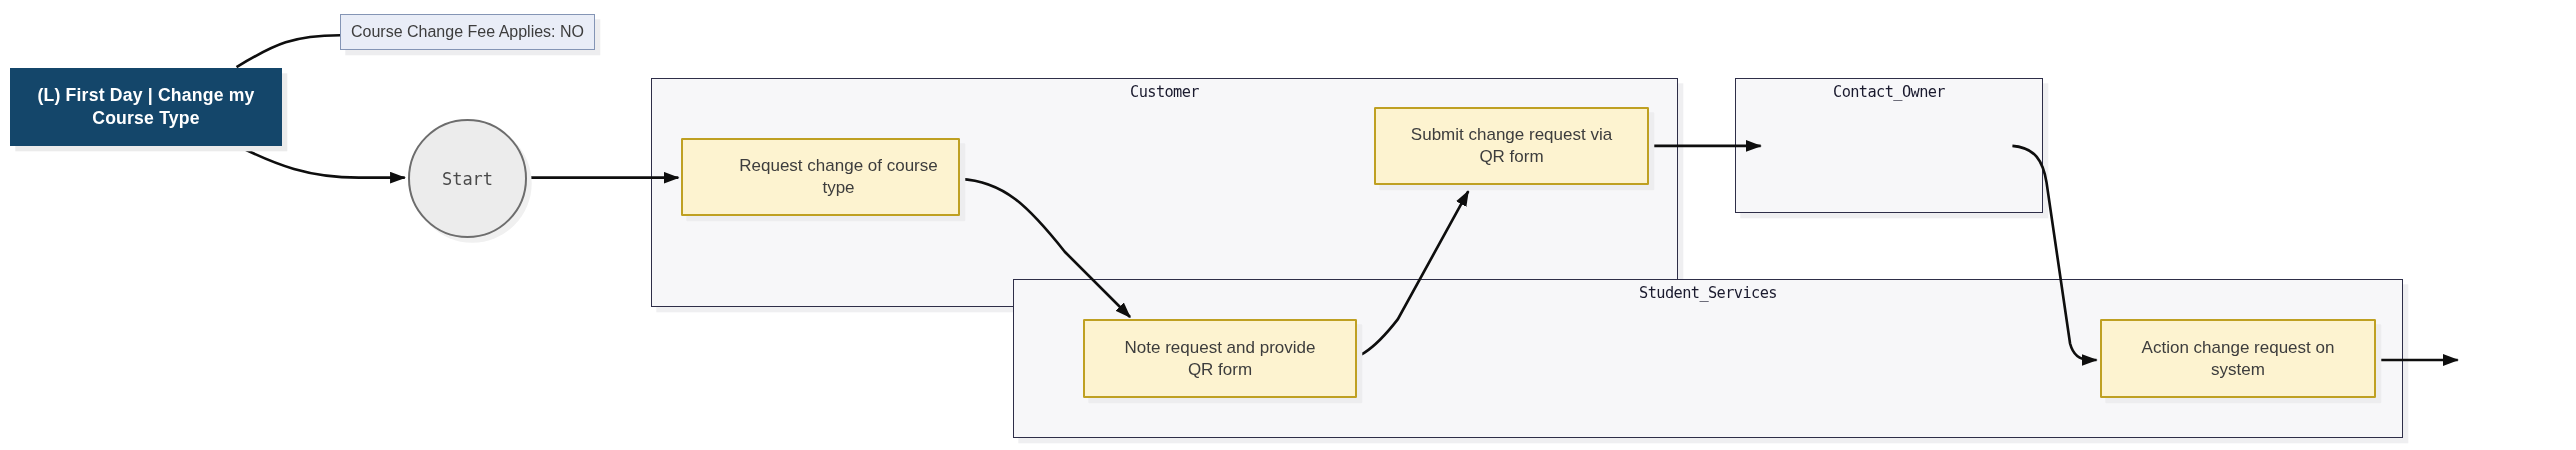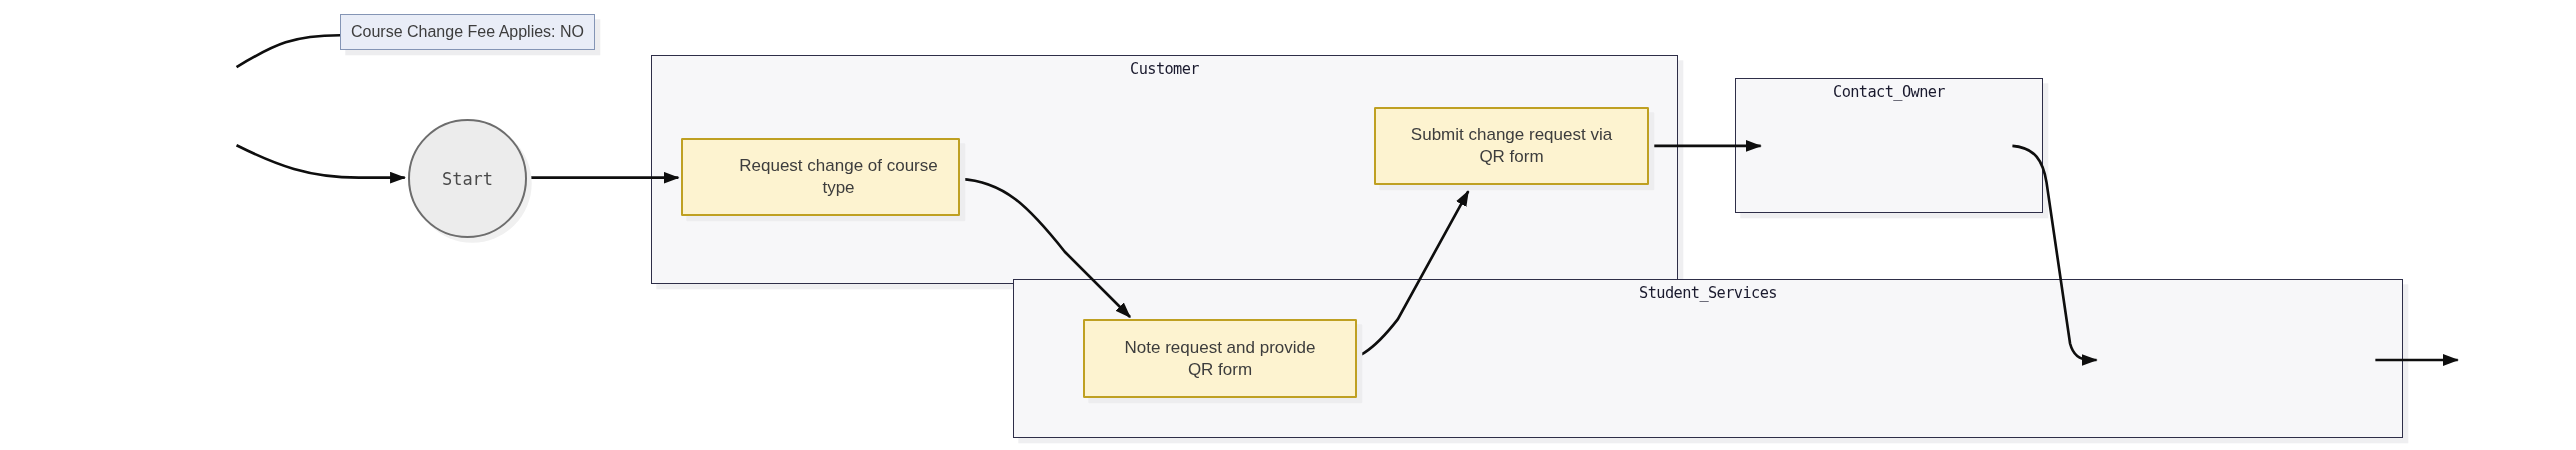--- a/index.html
+++ b/index.html
@@ -21,21 +21,21 @@
     box-shadow:5.3px 5.3px 0 0 #efeff1;
     box-sizing:border-box;
   }
   .cluster-label{
     position:absolute;left:0;right:0;top:4.1px;
     text-align:center;
     font-family:"DejaVu Sans Mono", monospace;
     font-size:15.3px;letter-spacing:-0.6px;
     color:#1a1a2e;
   }
-  #cluster-customer{left:651px;top:55px;width:1027px;height:229px;}
+  #cluster-customer{left:651px;top:78px;width:1027px;height:229px;}
   #cluster-contact-owner{left:1735px;top:78px;width:308px;height:135px;}
   #cluster-student-services{left:1013px;top:279px;width:1390px;height:159px;}
 
   
   .node{
     position:absolute;
     display:flex;align-items:center;justify-content:center;
     text-align:center;
     box-sizing:border-box;
     font-size:17px;line-height:22px;color:#3d3d3d;
@@ -118,20 +118,23 @@
       <path d="M402,247 C470,281 525,302 610,302 L688,302" marker-end="url(#ah)"></path>
       <path d="M897,302 L1153,302" marker-end="url(#ah)"></path>
       <path d="M1632,304 C1706,308 1748,350 1810,428 L1921,539" marker-end="url(#ah)"></path>
       <path d="M2238,623 C2308,619 2338,592 2376,543 L2496,325" marker-end="url(#ah)"></path>
       <path d="M2802,248 L2993,248" marker-end="url(#ah)"></path>
       <path d="M3421,248 C3460,251 3473,274 3479,310 L3519,584 C3524,603 3535,612 3552,612 L3564,612" marker-end="url(#ah)"></path>
       <path d="M4038,612 L4178,612" marker-end="url(#ah)"></path>
     </g>
   </svg>
 
+  <div class="node" id="node-title">
+    <span class="txt">(L) First Day | Change my Course Type</span>
+  </div>
 
   <div class="node" id="node-note">
     <span class="txt">Course Change Fee Applies: NO</span>
   </div>
 
   <div class="terminal" id="terminal-start">
     <span>Start</span>
   </div>
 
   <div class="node task" id="node-request">
@@ -139,17 +142,20 @@
   </div>
 
   <div class="node task" id="node-submit">
     <span class="txt">Submit change request via QR form</span>
   </div>
 
   <div class="node task" id="node-note-request">
     <span class="txt">Note request and provide QR form</span>
   </div>
 
+  <div class="node task" id="node-action">
+    <span class="txt">Action change request on system</span>
+  </div>
 
 
 
 </div>
 
 
 </body></html>

